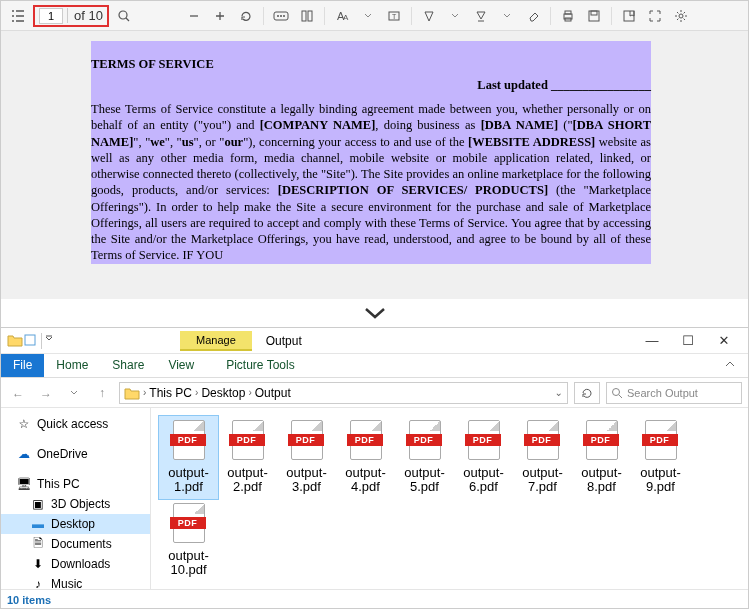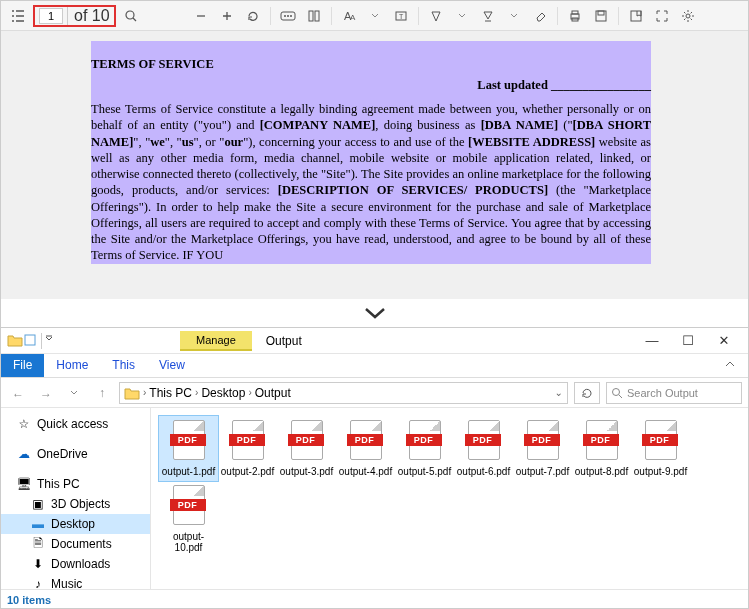--- a/index.html
+++ b/index.html
@@ -5,63 +5,63 @@
 * { box-sizing: border-box; margin: 0; padding: 0; }
 body { font-family: Arial, sans-serif; font-size: 12px; background: #fff; width: 749px; height: 609px; overflow: hidden; position: relative; border: 1px solid #ccc; }
 
 
 .pdf-viewer { height: 298px; display: flex; flex-direction: column; }
 .pdf-toolbar { height: 30px; background: #f5f5f5; border-bottom: 1px solid #ddd; display: flex; align-items: center; padding: 0 6px; gap: 4px; }
 .tb-icon { width: 22px; height: 22px; display: flex; align-items: center; justify-content: center; color: #555; cursor: pointer; border-radius: 2px; }
 .tb-sep { width: 1px; height: 18px; background: #ddd; margin: 0 2px; }
 .page-box { border: 2px solid #e03030; padding: 1px 4px; display: flex; align-items: center; gap: 4px; height: 22px; }
 .page-input { width: 24px; text-align: center; border: 1px solid #ccc; height: 16px; font-size: 11px; }
-.page-of { font-size: 16px; color: #333; border-left: 1px solid #ccc; padding-left: 6px; }
+.page-of { font-size: 13px; color: #333; border-left: 1px solid #ccc; padding-left: 6px; }
 .pdf-content { flex: 1; overflow: auto; background: #f0f0f0; padding: 10px 0 0 90px; }
 .pdf-page { background: #c4b5fd; width: 560px; padding: 16px 0 0 0; font-family: "Times New Roman", serif; font-size: 12.5px; color: #000; }
 .pdf-h { font-weight: bold; margin-bottom: 6px; }
 .pdf-right { text-align: right; font-weight: bold; }
 .pdf-body { text-align: justify; line-height: 1.3; }
 
 
 .divider { height: 28px; display: flex; align-items: center; justify-content: center; background: #fff; }
 
 
 .explorer { height: 282px; display: flex; flex-direction: column; border-top: 1px solid #ccc; background: #fff; }
 .title-bar { height: 26px; display: flex; align-items: center; padding: 0 6px; gap: 0; border-bottom: 1px solid #e5e5e5; }
 .title-icon { width: 16px; height: 16px; }
 .qat-sep { width: 1px; height: 16px; background: #ccc; margin: 0 2px; }
 .tab-group { display: flex; margin-left: 120px; }
 .tab-manage { background: #f3e36b; padding: 3px 16px; font-size: 11px; border-bottom: 2px solid #d4c436; }
 .tab-output { padding: 3px 14px; font-size: 12px; }
 .win-ctrls { margin-left: auto; display: flex; gap: 0; }
 .win-btn { width: 36px; height: 22px; display: flex; align-items: center; justify-content: center; font-size: 13px; color: #333; }
 .ribbon { height: 24px; display: flex; align-items: stretch; border-bottom: 1px solid #ddd; }
-.ribbon-tab { padding: 4px 12px; font-size: 12px; color: #1d4ed8; }
+.ribbon-tab { padding: 4px 12px; font-size: 12px; color: #14532d; }
 .ribbon-tab.file { background: #1976d2; color: #fff; }
 .addr-bar { height: 30px; display: flex; align-items: center; padding: 0 6px; gap: 6px; border-bottom: 1px solid #e5e5e5; }
 .nav-arrow { width: 22px; height: 22px; display: flex; align-items: center; justify-content: center; color: #888; }
 .breadcrumb { flex: 1; border: 1px solid #ccc; height: 22px; display: flex; align-items: center; padding: 0 4px; gap: 3px; font-size: 12px; }
 .bc-chev { color: #666; font-size: 10px; }
 .refresh-box { width: 26px; height: 22px; border: 1px solid #ccc; display: flex; align-items: center; justify-content: center; }
 .search-box { width: 136px; height: 22px; border: 1px solid #ccc; display: flex; align-items: center; padding: 0 4px; gap: 4px; color: #888; font-size: 11px; }
 .exp-body { flex: 1; display: flex; overflow: hidden; }
 .nav-pane { width: 150px; border-right: 1px solid #e5e5e5; padding: 6px 0; overflow-y: auto; }
 .nav-item { display: flex; align-items: center; gap: 6px; padding: 3px 6px 3px 16px; font-size: 12px; cursor: pointer; }
 .nav-item.sub { padding-left: 30px; }
 .nav-item.selected { background: #cde8ff; }
 .nav-icon { width: 14px; height: 14px; display: inline-flex; align-items: center; justify-content: center; }
 .file-grid { flex: 1; padding: 8px; display: flex; flex-wrap: wrap; align-content: flex-start; gap: 0; }
 .file-item { width: 59px; display: flex; flex-direction: column; align-items: center; gap: 2px; padding: 4px 0; cursor: pointer; }
 .file-item.selected { background: #cde8ff; outline: 1px solid #8cc8f5; }
 .pdf-icon { width: 38px; height: 44px; position: relative; }
 .pdf-icon-bg { width: 32px; height: 40px; background: #fff; border: 1px solid #aaa; border-radius: 2px; margin: 0 auto; position: relative; }
 .pdf-icon-bg::before { content: ""; position: absolute; top: 0; right: 0; width: 10px; height: 10px; background: linear-gradient(135deg, #fff 50%, #ccc 50%); }
 .pdf-badge { position: absolute; top: 14px; left: 0; right: 2px; background: #d9221d; color: #fff; font-size: 9px; font-weight: bold; text-align: center; padding: 1px 0; letter-spacing: 0.5px; }
-.file-label { font-size: 10px; text-align: center; line-height: 1.1; word-break: break-word; width: 56px; }
+.file-label { font-size: 13px; text-align: center; line-height: 1.1; word-break: break-word; width: 56px; }
 .status-bar { height: 20px; border-top: 1px solid #e5e5e5; display: flex; align-items: center; padding: 0 6px; font-size: 11px; color: #1b6fb5; font-weight: bold; }
 svg { display: block; }
 </style>
 </head>
 <body>
 
 <div class="pdf-viewer">
   <div class="pdf-toolbar">
     <div class="tb-icon">
         <svg width="14" height="14" viewBox="0 0 14 14">
@@ -227,22 +227,23 @@
     </div>
     <div class="win-ctrls">
       <div class="win-btn">—</div>
       <div class="win-btn">☐</div>
       <div class="win-btn">✕</div>
     </div>
   </div>
   <div class="ribbon">
     <div class="ribbon-tab file">File</div>
     <div class="ribbon-tab">Home</div>
-    <div class="ribbon-tab">This</div>
+    <div class="ribbon-tab">Share</div>
     <div class="ribbon-tab">View</div>
+    <div class="ribbon-tab" style="margin-left:8px">Picture Tools</div>
     <div style="margin-left:auto" class="ribbon-tab">
         <svg width="12" height="12">
           <path d="M2 8l4-4 4 4" fill="none" stroke="#666"></path>
         </svg>
       </div>
   </div>
   <div class="addr-bar">
     <div class="nav-arrow">←</div>
     <div class="nav-arrow">→</div>
     <div class="nav-arrow">

